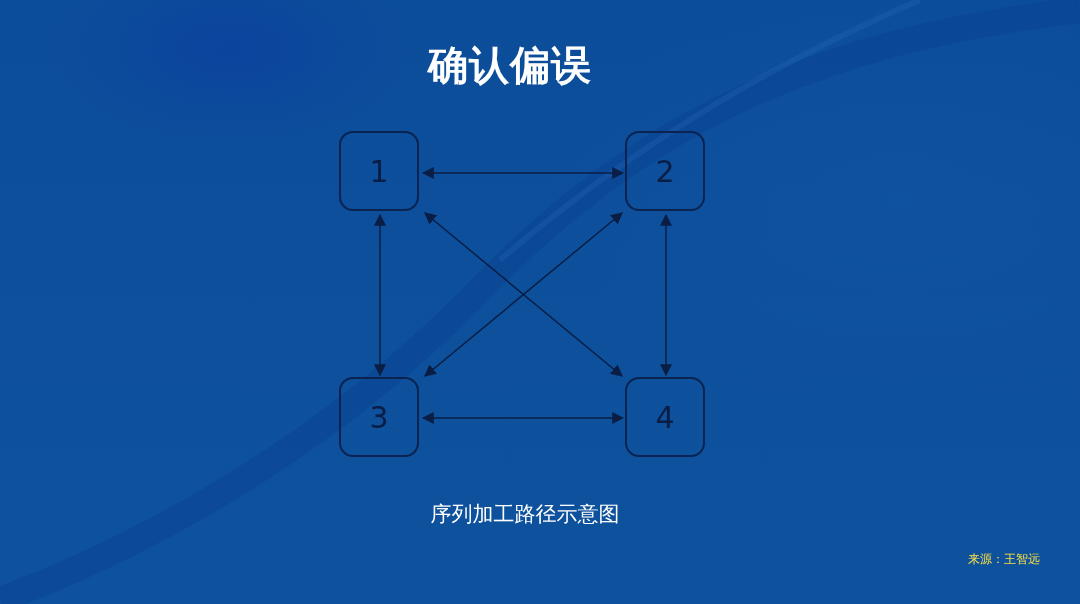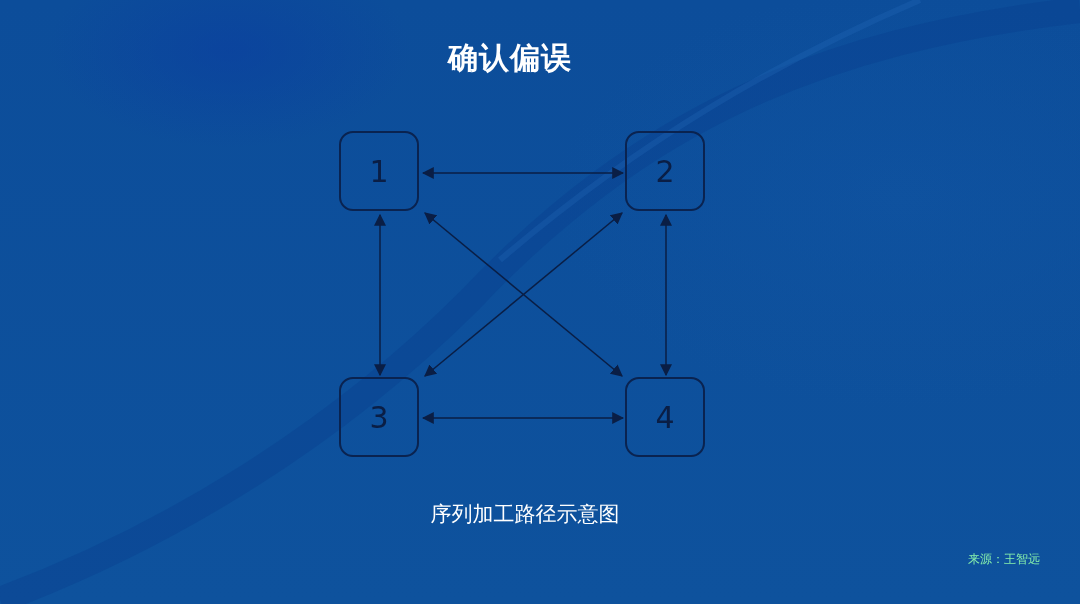--- a/index.html
+++ b/index.html
@@ -11,36 +11,36 @@
   .bg {
     position: absolute; inset: 0;
     background:
       radial-gradient(ellipse 260px 140px at 230px 50px, rgba(10,60,160,0.55), rgba(10,60,160,0) 70%),
       radial-gradient(ellipse 500px 300px at 900px 200px, rgba(20,90,170,0.25), rgba(20,90,170,0) 70%),
       linear-gradient(180deg, #0c4d9a 0%, #0e529d 100%);
   }
   .swoosh { position: absolute; inset: 0; }
   .title {
     position: absolute; left: 0; width: 1020px; top: 38px; text-align: center;
-    color: #ffffff; font-size: 30px; font-weight: bold; letter-spacing: 1px; font-family: Liberation Serif, serif;
+    color: #ffffff; font-size: 40px; font-weight: bold; letter-spacing: 1px; font-family: Liberation Serif, serif;
   }
   .diagram { position: absolute; left: 0; top: 0; }
   .node {
     position: absolute; width: 80px; height: 80px; box-sizing: border-box;
     border: 2px solid #0a2350; border-radius: 14px;
     display: flex; align-items: center; justify-content: center;
     color: #0a1e45; font-size: 30px;
   }
   .caption {
     position: absolute; left: 0; width: 1050px; top: 500px; text-align: center;
     color: #ffffff; font-size: 21px;
   }
   .source {
     position: absolute; right: 40px; top: 551px;
-    color: #86efac; font-size: 12px;
+    color: #fde047; font-size: 12px;
   }
 </style>
 </head>
 <body>
 
 <div class="bg"></div>
 <svg class="swoosh" width="1080" height="604">
   <path d="M 1080 10 C 820 40, 640 120, 470 300 C 330 440, 160 540, 0 600" stroke="rgba(8,60,140,0.35)" stroke-width="26" fill="none"></path>
   <path d="M 920 0 C 780 60, 640 140, 500 260" stroke="rgba(40,110,190,0.25)" stroke-width="6" fill="none"></path>
 </svg>

